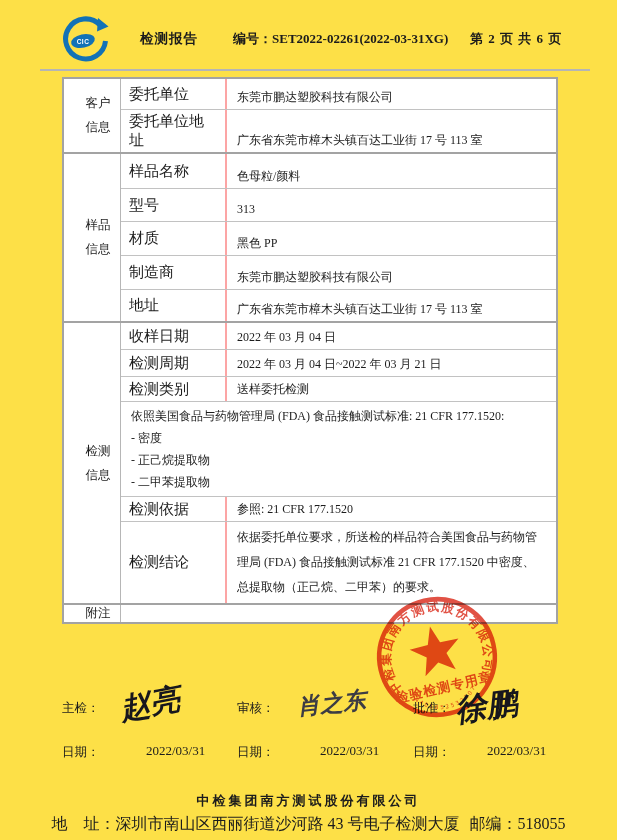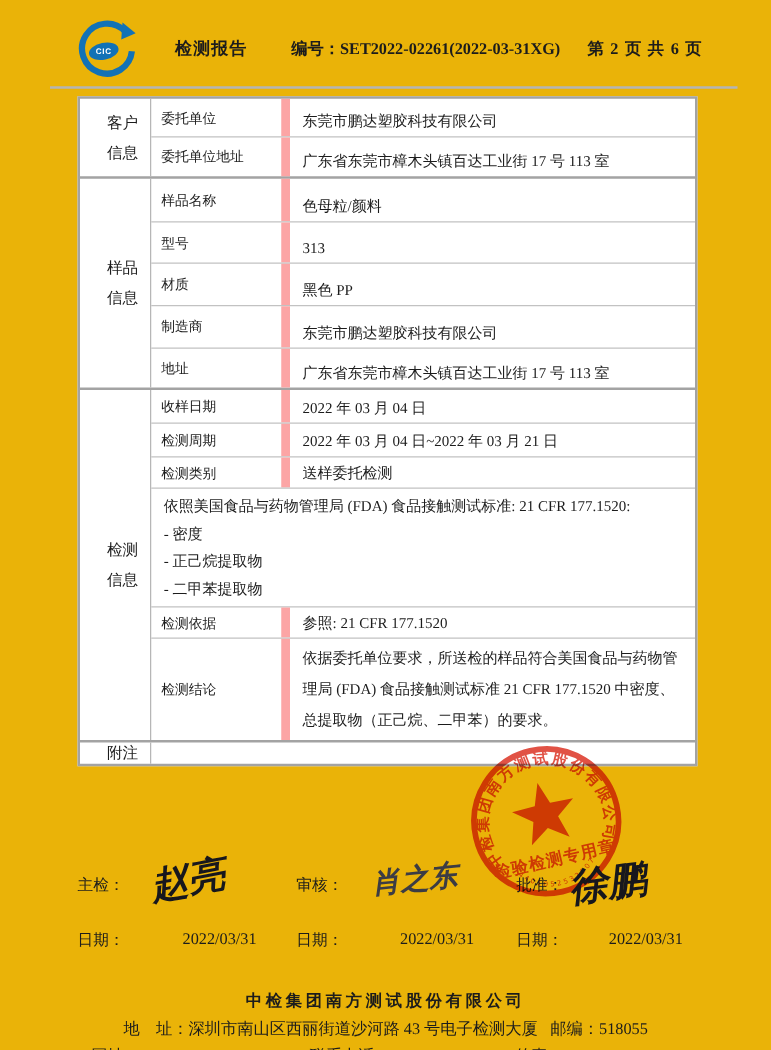--- a/index.html
+++ b/index.html
@@ -1,17 +1,17 @@
 <!DOCTYPE html>
 <html><head>
 <meta charset="utf-8">
 <style>
   html,body{margin:0;padding:0;background:#ffffff;}
   .page{
-    position:relative;width:617px;height:840px;background:#eab308;overflow:hidden;
+    position:relative;width:617px;height:840px;background:#fde047;overflow:hidden;
     font-family:"Liberation Serif","DejaVu Serif",serif;color:#1c1c1c;
   }
   
   .hdr{position:absolute;left:40px;top:14px;width:550px;height:52px;}
   .hdr .logo{position:absolute;left:20px;top:2px;width:50px;height:46px;}
   .hdr .title{position:absolute;left:100px;top:16px;font-size:13.5px;font-weight:bold;letter-spacing:1px;}
   .hdr .repno{position:absolute;left:193px;top:16px;font-size:13px;font-weight:bold;}
   .hdr .pageinfo{position:absolute;left:430px;top:16px;font-size:13px;font-weight:bold;letter-spacing:1px;}
   .hdr-rule{position:absolute;left:40px;top:69px;width:550px;height:2px;background:#b5b5b5;}
   
@@ -20,22 +20,22 @@
   .sec + .sec{border-top:2px solid #a3a3a3;}
   .gcell{
     width:44px;min-width:44px;border-right:1px solid #b6b6b6;
     display:flex;flex-direction:column;justify-content:center;align-items:center;
     gap:7px;font-size:12.5px;padding-left:12px;
   }
   .rows{flex:1;display:flex;flex-direction:column;}
   .row{display:flex;}
   .row + .row{border-top:1px solid #c2c2c2;}
   .lcell{
-    width:88px;min-width:88px;border-right:7px solid #fca5a5;
-    display:flex;align-items:center;padding:2px 8px;font-size:11px;box-sizing:content-box;
+    width:88px;min-width:88px;border-right:2px solid #fca5a5;
+    display:flex;align-items:center;padding:2px 8px;font-size:15px;box-sizing:content-box;
   }
   .vcell{
     flex:1;display:flex;flex-direction:column;justify-content:flex-end;
     padding:3px 10px;font-size:12px;line-height:1.5;
   }
   .vline{line-height:22px;}
   .concl{line-height:25px;}
   .notecell{flex:1;padding:5px 10px;font-size:12.5px;}
   .noteline{line-height:17.5px;}
   
@@ -47,21 +47,21 @@
     font-family:"DejaVu Serif",serif;white-space:nowrap;
   }
   
   .stamp{
     position:absolute;left:361px;top:581px;width:152px;height:152px;z-index:5;
     transform:rotate(-13deg);opacity:.88;mix-blend-mode:multiply;pointer-events:none;
   }
   
   .footer{position:absolute;left:0;top:792px;width:617px;text-align:center;}
   .f-company{font-size:13px;font-weight:bold;letter-spacing:3px;}
-  .f-line{font-size:13px;margin-top:4px;}
+  .f-line{font-size:16px;margin-top:4px;}
   .f-link{color:#0000cc;text-decoration:underline;font-family:"Liberation Serif",serif;}
   .sp{display:inline-block;width:10px;}
 </style>
 </head>
 <body>
 
 <div class="page">
 
   <div class="hdr">
     <div class="logo">

